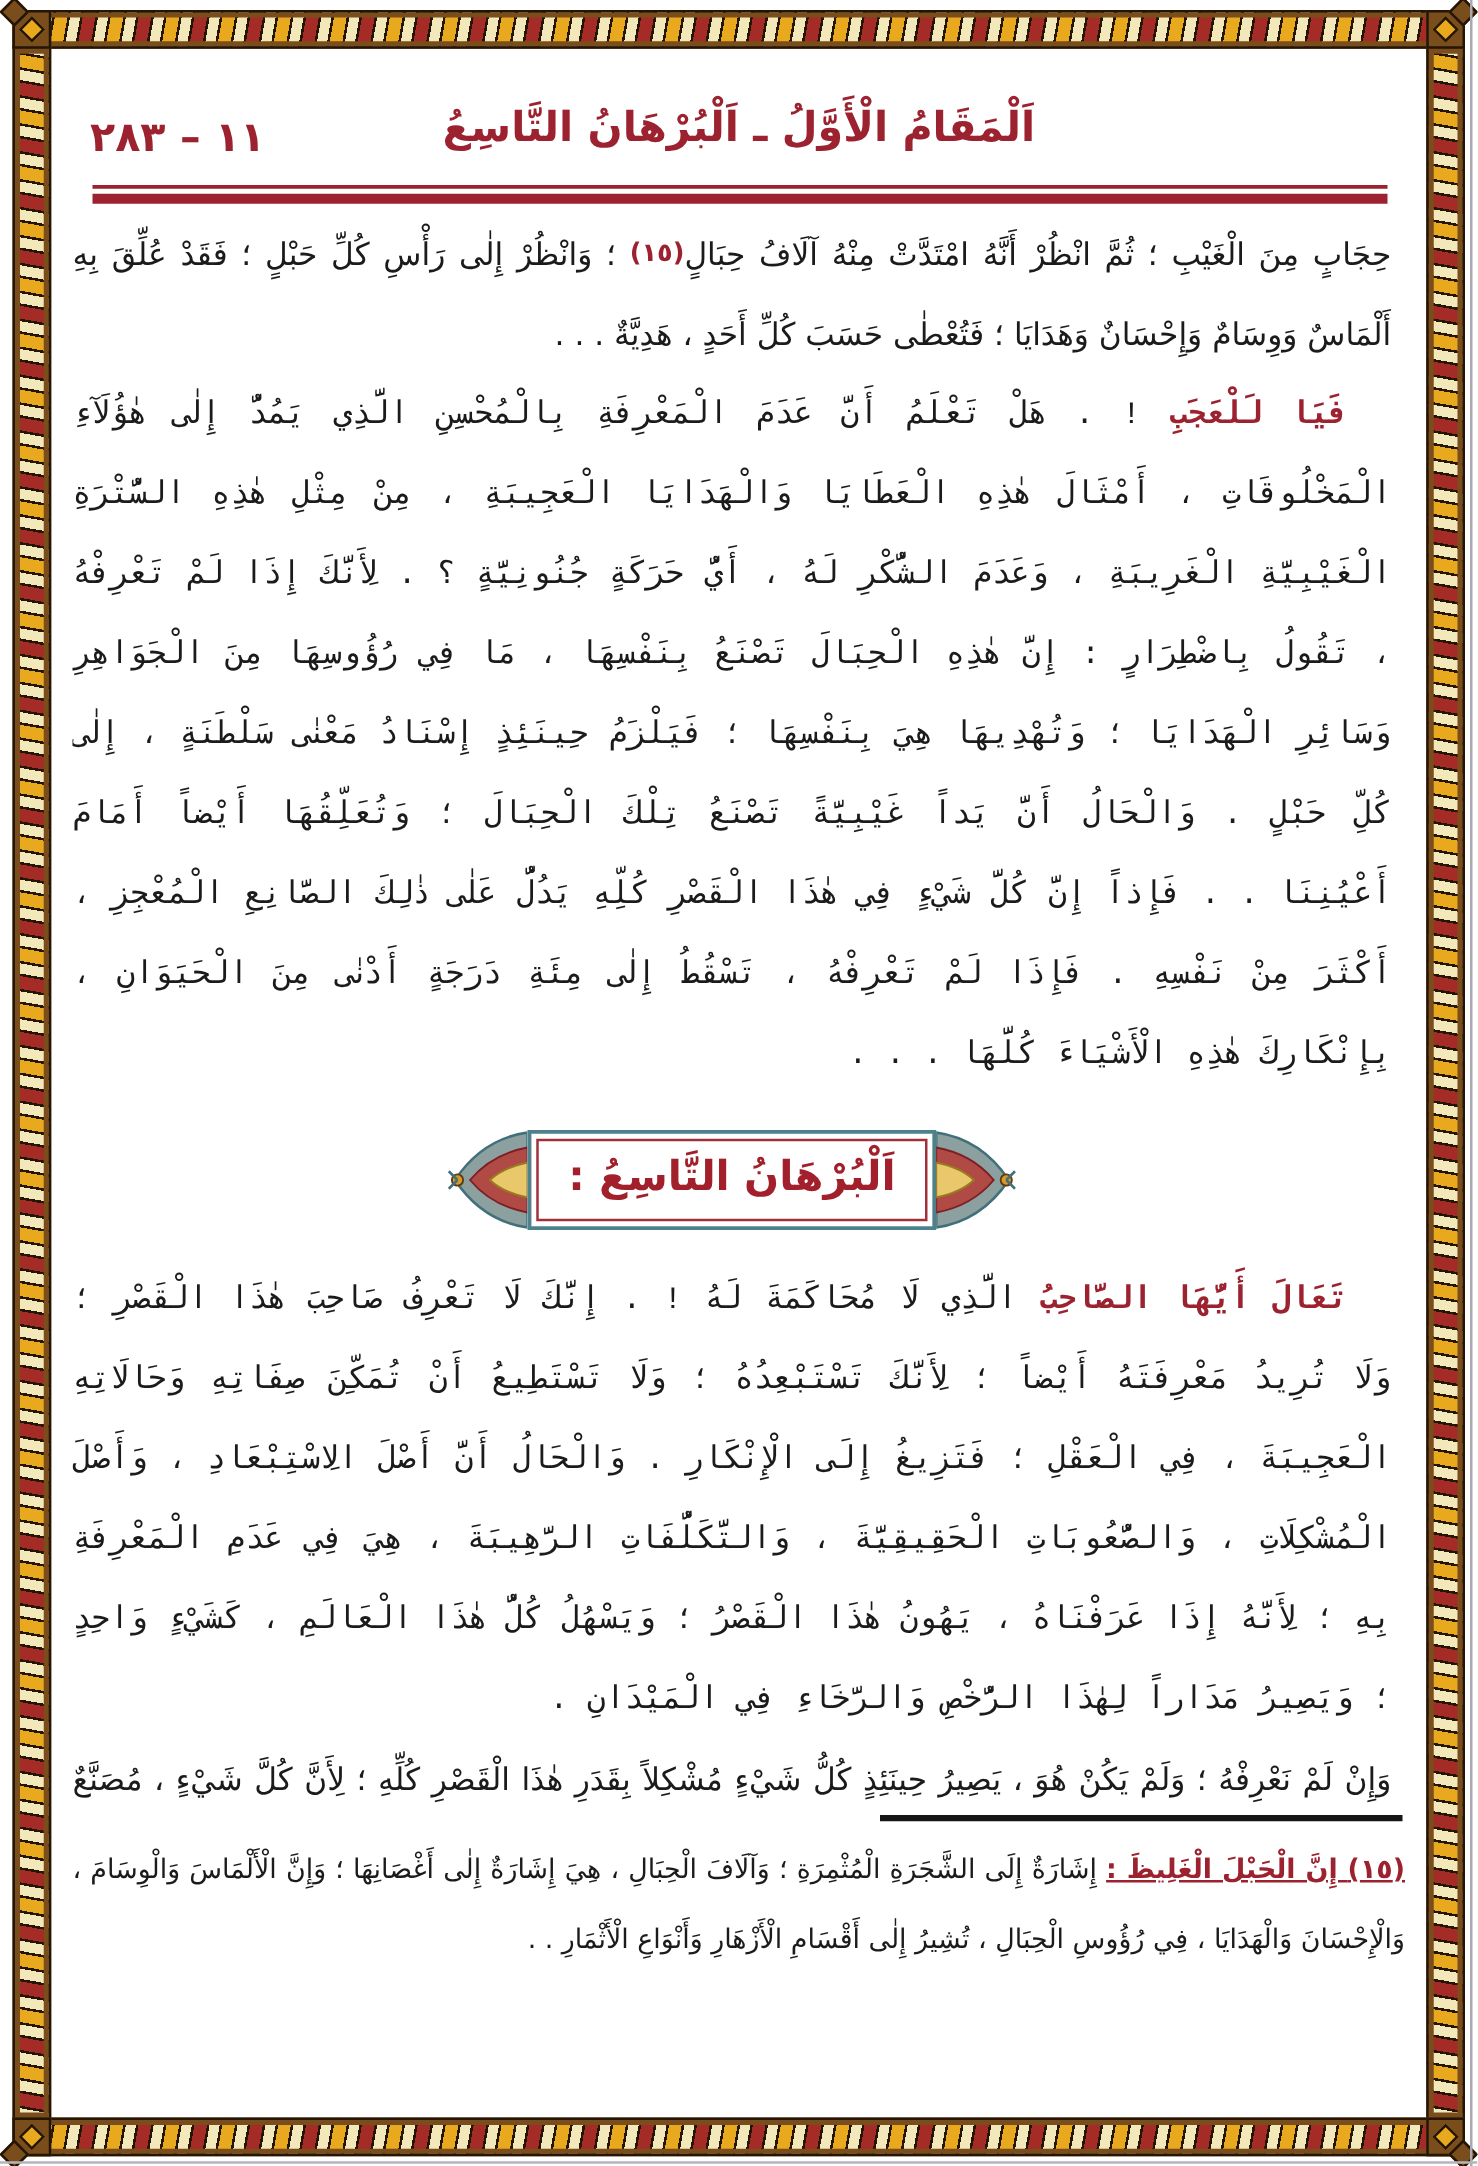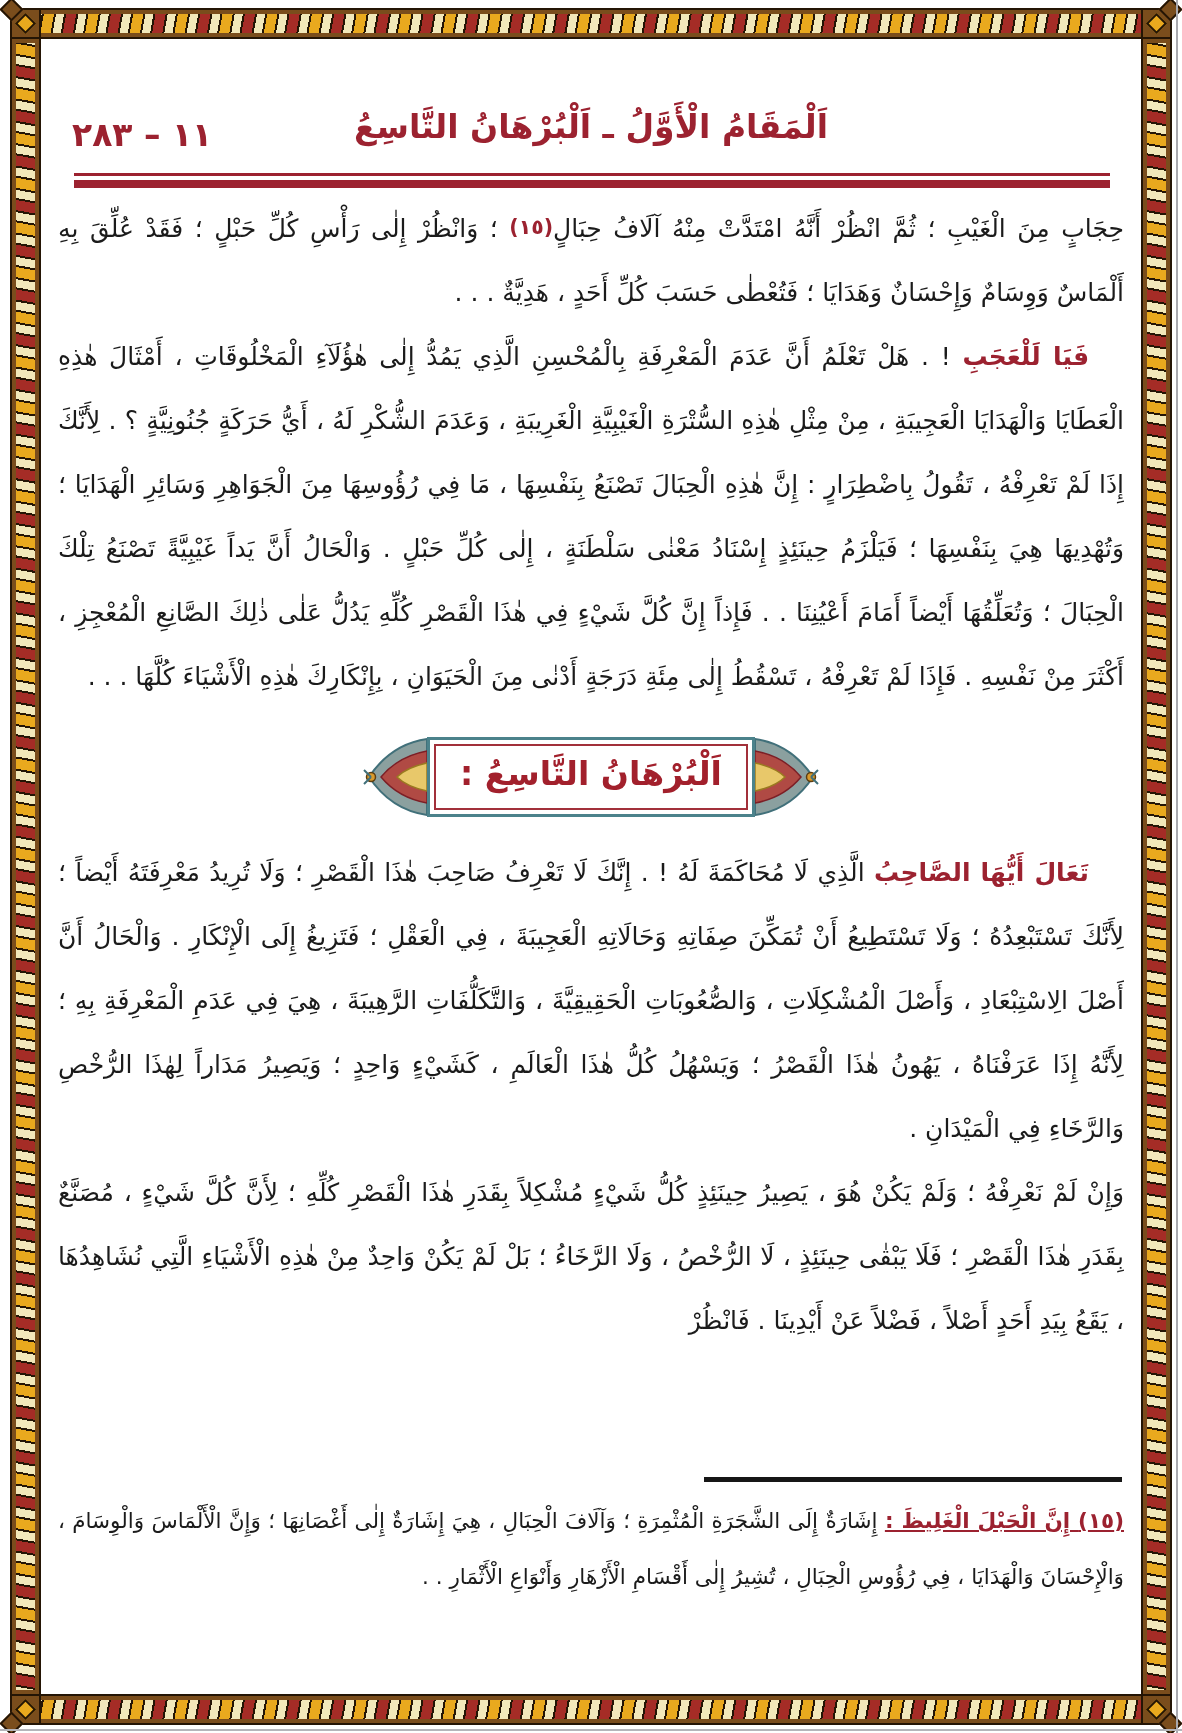--- a/index.html
+++ b/index.html
@@ -35,35 +35,35 @@
   .corner::after{content:"";position:absolute;inset:6px;background:#e9a91e;
           border:2px solid #241505;transform:rotate(45deg);}
   .corner::before{content:"";position:absolute;width:13px;height:13px;background:#7a4d1c;
           border:2px solid #241505;transform:rotate(45deg);}
   .corner.tl{left:10px;top:8px;}   .corner.tl::before{left:-9px;top:-9px;}
   .corner.tr{right:10px;top:8px;}  .corner.tr::before{right:-9px;top:-9px;}
   .corner.bl{left:10px;bottom:8px;}.corner.bl::before{left:-9px;bottom:-9px;}
   .corner.br{right:10px;bottom:8px;}.corner.br::before{right:-9px;bottom:-9px;}
 
   
-  .content{position:absolute;left:58px;right:58px;top:0;bottom:40px;margin-top:25px;}
+  .content{position:absolute;left:58px;right:58px;top:0;bottom:40px;}
   .header{position:absolute;top:76px;left:0;right:0;height:64px;}
   .page-numbers{position:absolute;left:14px;top:14px;color:#9c2230;font-weight:bold;
       font-size:33px;direction:rtl;letter-spacing:2px;}
   .header-title{position:absolute;left:0;right:0;top:6px;text-align:center;color:#9c2230;
       font-weight:bold;font-size:33px;direction:rtl;}
   .rule{position:absolute;top:148px;left:16px;right:14px;}
   .rule .thin{height:3px;background:#9c2230;}
   .rule .gap{height:4px;}
   .rule .thick{height:8px;background:#9c2230;}
 
-  .body-text{position:absolute;top:170px;left:0;right:0;height:1275px;overflow:hidden;
+  .body-text{position:absolute;top:170px;left:0;right:11px;height:1275px;overflow:hidden;
       direction:rtl;text-align:justify;color:#1b1b1b;font-size:25px;line-height:64px;}
   .body-text p{margin:0;}
-  .para-indent{text-indent:35px;}
+  .para-indent{text-indent:35px;font-family:Liberation Mono, monospace;}
   .lead-red{color:#9c2230;font-weight:bold;}
   .fn-ref{color:#9c2230;font-weight:bold;font-size:0.82em;vertical-align:3px;}
 
   .heading-row{direction:ltr;display:flex;align-items:center;justify-content:center;
       margin:16px 0 12px;height:104px;}
   .heading-box{border:3px solid #4b828b;box-shadow:inset 0 0 0 4px #ffffff,inset 0 0 0 6px #a2303a;
       background:#ffffff;padding:8px 30px 14px;text-indent:0;}
   .heading-box .heading-text{color:#a2202c;font-weight:bold;font-size:33px;direction:rtl;line-height:1.6;}
   .ornament{flex:0 0 auto;}
   .ornament.flip{transform:scaleX(-1);}

